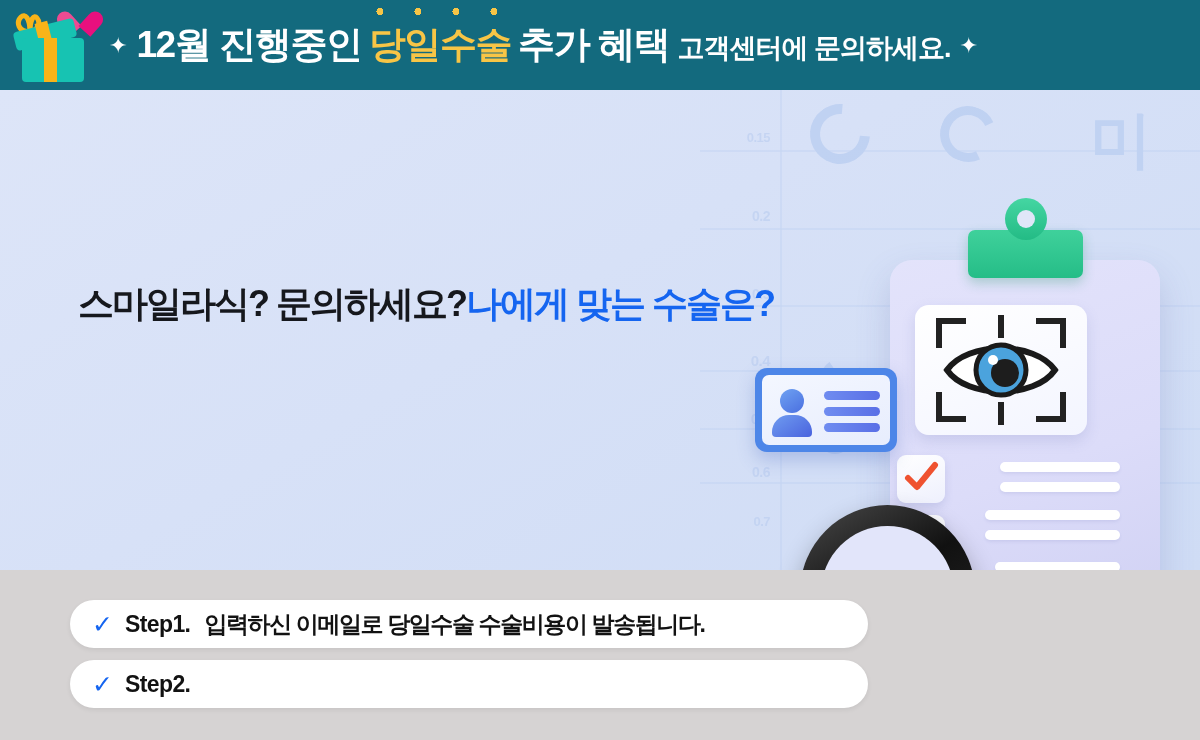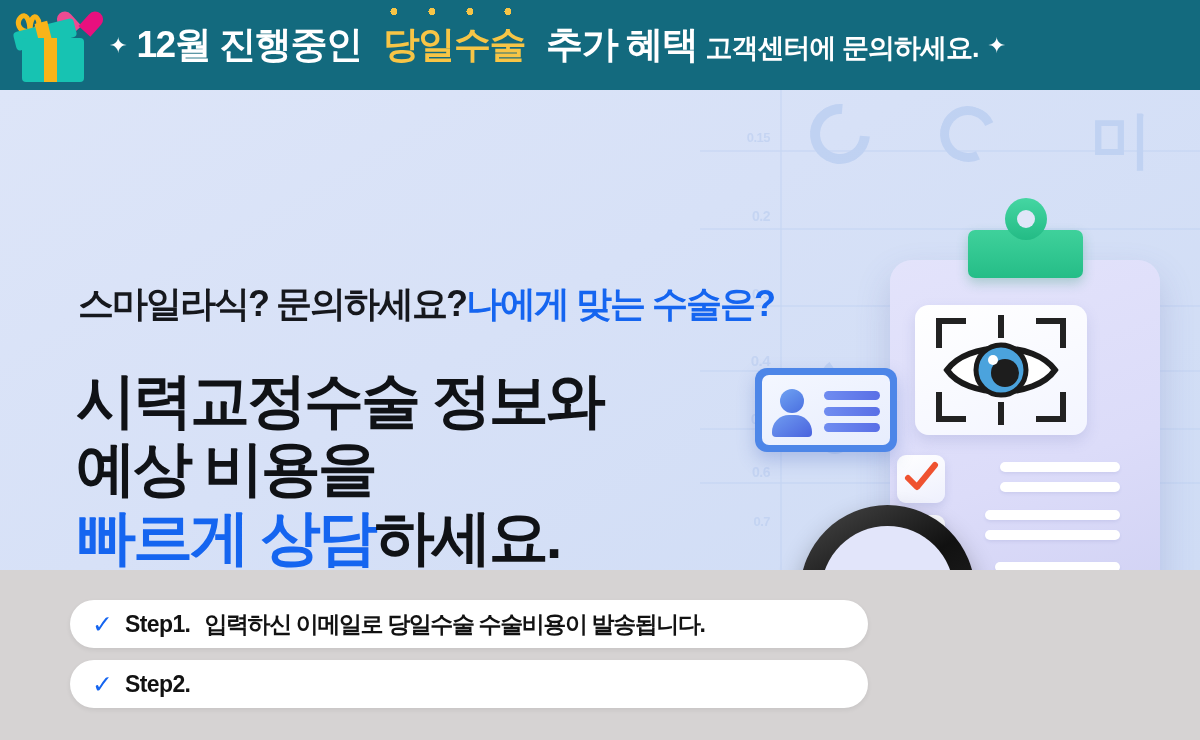--- a/index.html
+++ b/index.html
@@ -55,21 +55,21 @@
   .topbar-text{
     display:flex; align-items:baseline; gap:0; white-space:nowrap;
     margin-left:-4px;
   }
   .spark{ color:#ffffff; font-size:22px; line-height:1; margin:0 9px; position:relative; top:-4px; }
   .tb-white{
     color:#ffffff; font-size:37px; font-weight:bold; letter-spacing:-1.4px;
   }
   .tb-yellow{
     color:#f7c546; font-size:37px; font-weight:bold; letter-spacing:-1.4px;
-    position:relative; margin:0 21px;
+    position:relative; margin:0 7px;
   }
   .tb-yellow::before{
     content:""; position:absolute; left:7px; top:-12px; width:124px; height:7px;
     background:
       radial-gradient(circle 3.5px at 4px 3.5px,#f7c546 100%,transparent 0),
       radial-gradient(circle 3.5px at 42px 3.5px,#f7c546 100%,transparent 0),
       radial-gradient(circle 3.5px at 80px 3.5px,#f7c546 100%,transparent 0),
       radial-gradient(circle 3.5px at 118px 3.5px,#f7c546 100%,transparent 0);
   }
   .tb-small{
@@ -292,25 +292,20 @@
       <div class="ac-ko" style="left:394px;top:336px;font-size:38px;">우</div>
       <div class="ac-ko" style="left:396px;top:392px;font-size:30px;">기</div>
       <div class="ac-ko" style="left:400px;top:438px;font-size:21px;opacity:.6;">브</div>
       <div class="ac-ko" style="left:402px;top:468px;font-size:15px;opacity:.45;">노</div>
     </div>
 
     <div class="subhead">
       <span>스마일라식? 문의하세요?</span><span class="hl">나에게 맞는 수술은?</span>
     </div>
 
-    <div class="headline">
-      <div>시력교정수술 정보와</div>
-      <div>예상 비용을</div>
-      <div><span class="hl">빠르게 상담</span><span>하세요.</span></div>
-    </div>
 
     <div class="clipboard"></div>
     <div class="clip-head"></div>
     <div class="clip-ring"></div>
 
     <div class="eye-card">
       <div class="eye-svg">
         <svg width="136" height="110" viewBox="0 0 136 110">
           <g stroke="#222" stroke-width="6" fill="none" stroke-linecap="square">
             <polyline points="6,30 6,6 30,6"></polyline>

